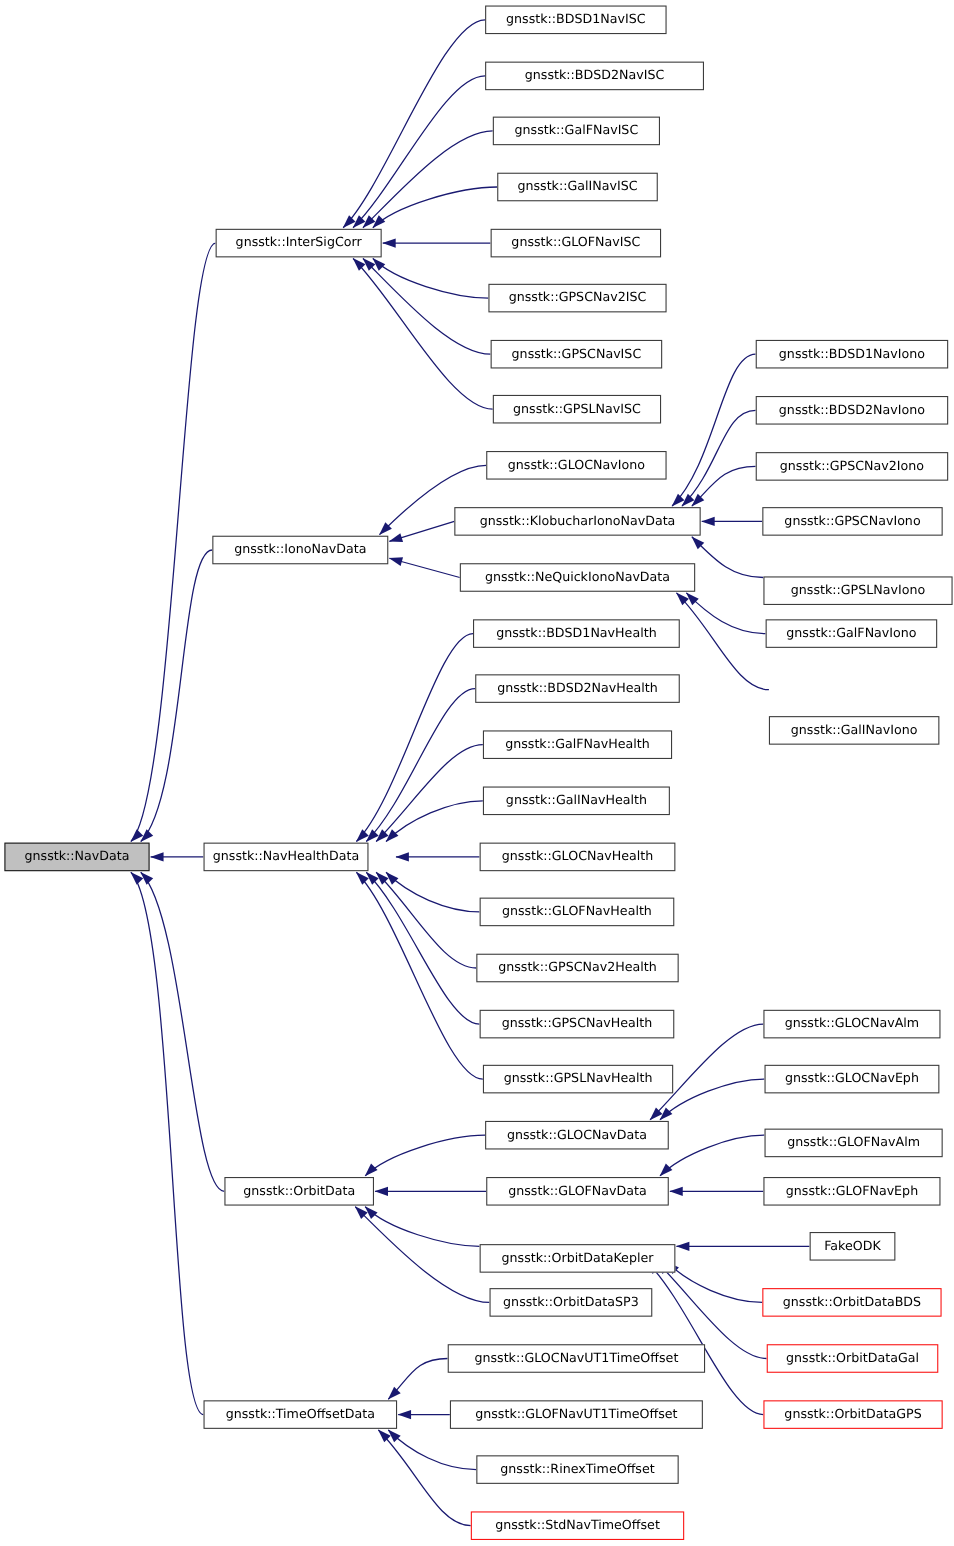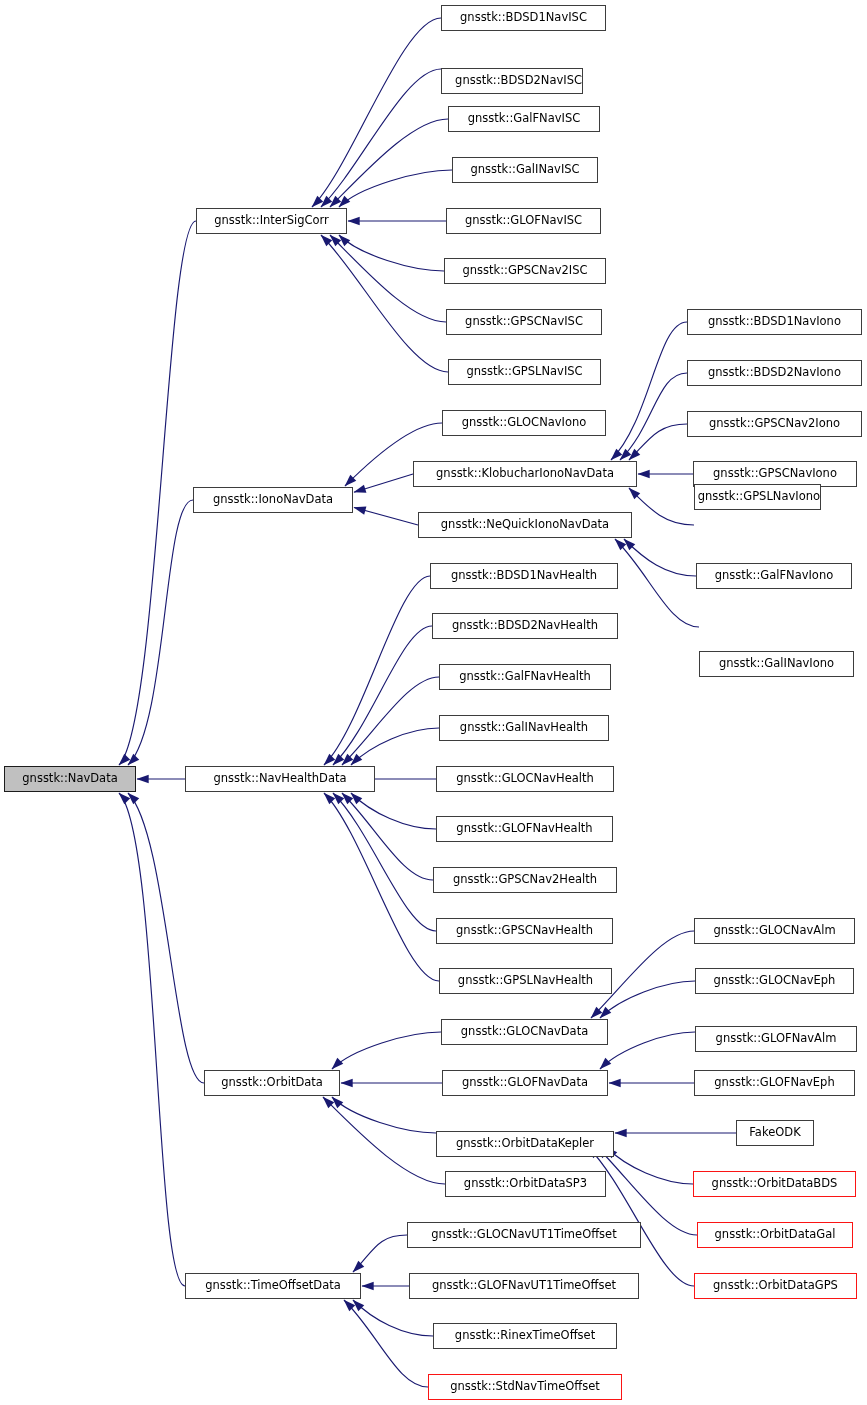--- a/index.html
+++ b/index.html
@@ -77,33 +77,33 @@
 
 <div class="node selected" style="left: 4px; top: 766px; width: 132px;">
       <span>gnsstk::NavData</span>
     </div>
     <div class="node" style="left: 196px; top: 208px; width: 151px;">
       <span>gnsstk::InterSigCorr</span>
     </div>
     <div class="node" style="left: 193px; top: 487px; width: 160px;">
       <span>gnsstk::IonoNavData</span>
     </div>
-    <div class="node" style="left: 185px; top: 766px; width: 190px; justify-content: center;">
+    <div class="node" style="left: 185px; top: 766px; width: 150px; justify-content: center;">
       <span>gnsstk::NavHealthData</span>
     </div>
     <div class="node" style="left: 204px; top: 1070px; width: 136px;">
       <span>gnsstk::OrbitData</span>
     </div>
     <div class="node" style="left: 185px; top: 1273px; width: 176px;">
       <span>gnsstk::TimeOffsetData</span>
     </div>
     <div class="node" style="left: 441px; top: 5px; width: 165px;">
       <span>gnsstk::BDSD1NavISC</span>
     </div>
-    <div class="node" style="left: 441px; top: 68px; width: 142px; justify-content: flex-end;">
+    <div class="node" style="left: 441px; top: 56px; width: 199px;">
       <span>gnsstk::BDSD2NavISC</span>
     </div>
     <div class="node" style="left: 448px; top: 106px; width: 152px;">
       <span>gnsstk::GalFNavISC</span>
     </div>
     <div class="node" style="left: 452px; top: 157px; width: 146px;">
       <span>gnsstk::GalINavISC</span>
     </div>
     <div class="node" style="left: 446px; top: 208px; width: 155px;">
       <span>gnsstk::GLOFNavISC</span>
@@ -155,21 +155,21 @@
     </div>
     <div class="node" style="left: 441px; top: 1019px; width: 167px;">
       <span>gnsstk::GLOCNavData</span>
     </div>
     <div class="node" style="left: 442px; top: 1070px; width: 166px;">
       <span>gnsstk::GLOFNavData</span>
     </div>
     <div class="node" style="left: 436px; top: 1120px; width: 178px; margin-top: 11px;">
       <span>gnsstk::OrbitDataKepler</span>
     </div>
-    <div class="node" style="left: 445px; top: 1171px; width: 161px;">
+    <div class="node" style="left: 445px; top: 1171px; width: 148px;">
       <span>gnsstk::OrbitDataSP3</span>
     </div>
     <div class="node" style="left: 407px; top: 1222px; width: 234px;">
       <span>gnsstk::GLOCNavUT1TimeOffset</span>
     </div>
     <div class="node" style="left: 409px; top: 1273px; width: 230px;">
       <span>gnsstk::GLOFNavUT1TimeOffset</span>
     </div>
     <div class="node" style="left: 433px; top: 1323px; width: 184px;">
       <span>gnsstk::RinexTimeOffset</span>
@@ -182,21 +182,21 @@
     </div>
     <div class="node" style="left: 687px; top: 360px; width: 175px;">
       <span>gnsstk::BDSD2NavIono</span>
     </div>
     <div class="node" style="left: 687px; top: 411px; width: 175px;">
       <span>gnsstk::GPSCNav2Iono</span>
     </div>
     <div class="node" style="left: 693px; top: 461px; width: 164px;">
       <span>gnsstk::GPSCNavIono</span>
     </div>
-    <div class="node" style="left: 694px; top: 484px; width: 127px; justify-content: flex-end;">
+    <div class="node" style="left: 694px; top: 524px; width: 172px;">
       <span>gnsstk::GPSLNavIono</span>
     </div>
     <div class="node" style="left: 696px; top: 563px; width: 156px;">
       <span>gnsstk::GalFNavIono</span>
     </div>
     <div class="node" style="left: 699px; top: 614px; width: 155px; margin-top: 37px;">
       <span>gnsstk::GalINavIono</span>
     </div>
     <div class="node" style="left: 694px; top: 918px; width: 161px;">
       <span>gnsstk::GLOCNavAlm</span>

